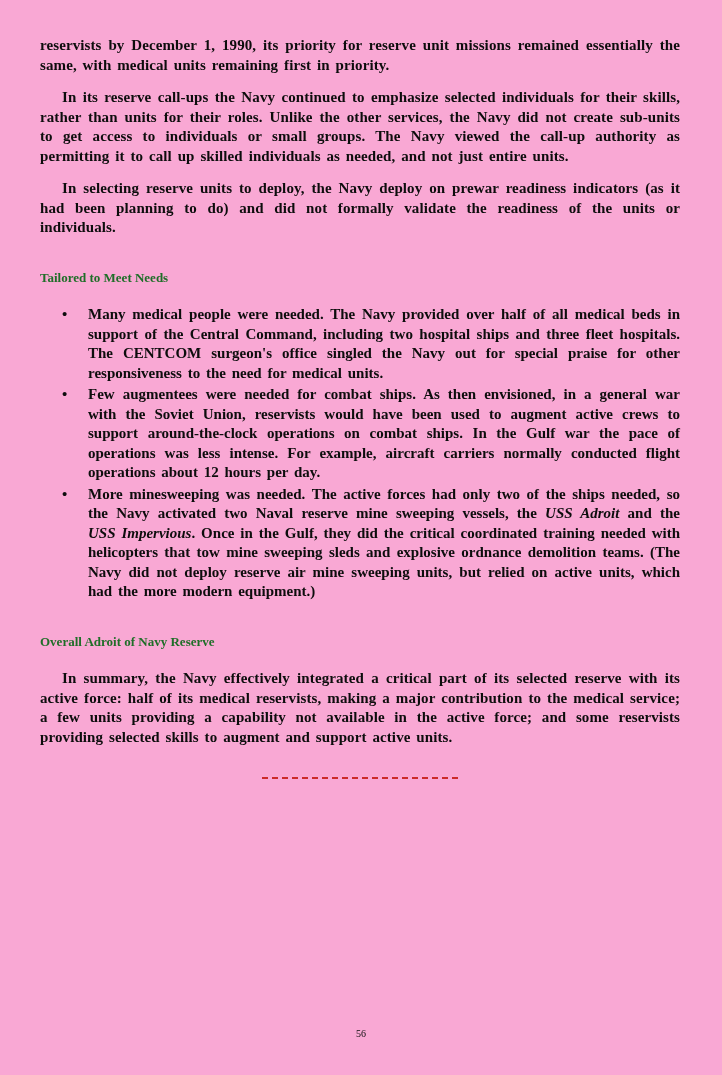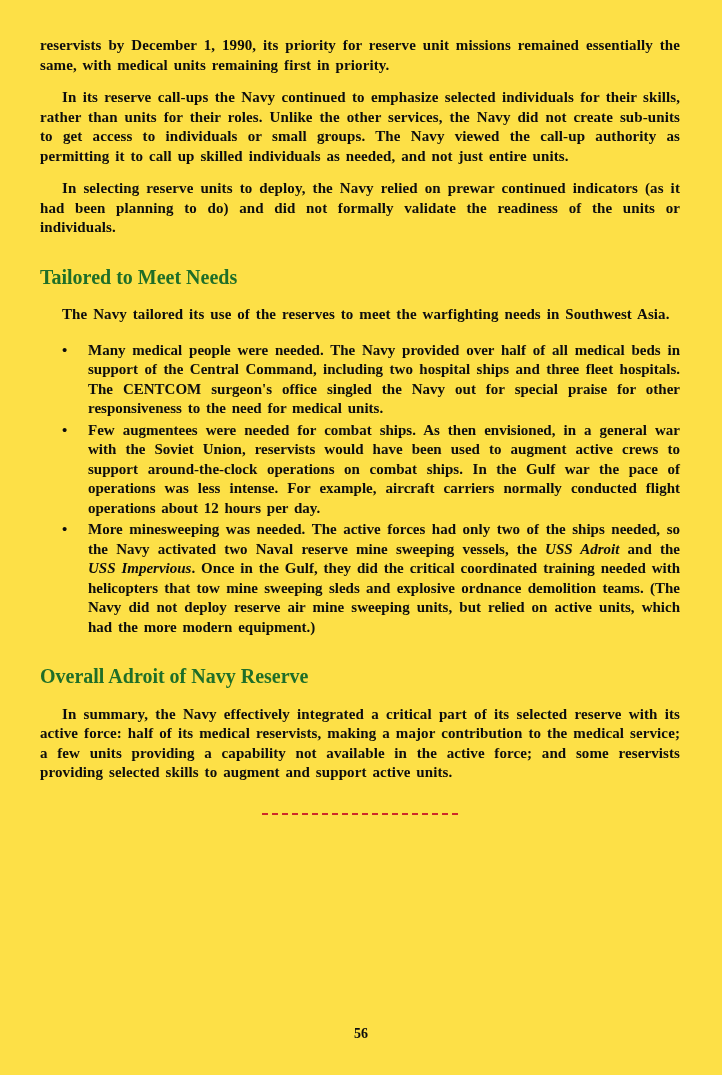--- a/index.html
+++ b/index.html
@@ -5,39 +5,39 @@
   html, body {
     margin: 0;
     padding: 0;
     background: #e9e9e9;
   }
   .page {
     position: relative;
     width: 722px;
     height: 1075px;
     margin: 0 auto;
-    background: #fde047;
+    background: #f9a8d4;
     font-family: "Liberation Serif", "DejaVu Serif", serif;
     font-weight: bold;
     color: #0d0d0d;
     box-sizing: border-box;
     padding: 36px 42px 0 40px;
     font-size: 15px;
     line-height: 19.5px;
     overflow: hidden;
   }
   .para {
     margin: 0 0 13px 0;
     text-align: justify;
     letter-spacing: 0.1px;
     word-spacing: 2px;
   }
   .para.indent { text-indent: 22px; }
   .heading {
-    font-size: 20px;
+    font-size: 13px;
     margin: 30px 0 18px 0;
     font-weight: bold;
   }
   .bullets {
     margin: 16px 0 0 0;
     padding: 0 0 0 48px;
     list-style: none;
   }
   .bullets li {
     position: relative;
@@ -58,39 +58,38 @@
     width: 196px;
     margin: 30px auto 0 auto;
     border-top: 2px dashed currentColor;
     height: 0;
   }
   .page-number {
     position: absolute;
     bottom: 32px;
     left: 50%;
     transform: translateX(-50%);
-    font-weight: bold;
-    font-size: 14px;
+    font-weight: normal;
+    font-size: 10px;
   }
   .section-block { margin-top: 6px; }
 </style>
 </head>
 <body>
 
 <div class="page">
 
   <p class="para">reservists by December 1, 1990, its priority for reserve unit missions remained essentially the same, with medical units remaining first in priority.</p>
 
   <p class="para indent">In its reserve call-ups the Navy continued to emphasize selected individuals for their skills, rather than units for their roles. Unlike the other services, the Navy did not create sub-units to get access to individuals or small groups. The Navy viewed the call-up authority as permitting it to call up skilled individuals as needed, and not just entire units.</p>
 
-  <p class="para indent">In selecting reserve units to deploy, the Navy relied on prewar continued indicators (as it had been planning to do) and did not formally validate the readiness of the units or individuals.</p>
+  <p class="para indent">In selecting reserve units to deploy, the Navy deploy on prewar readiness indicators (as it had been planning to do) and did not formally validate the readiness of the units or individuals.</p>
 
   <div class="section-block">
     <h2 class="heading" id="heading1" style="color: rgb(31, 110, 40);">Tailored to Meet Needs</h2>
-    <p class="para indent">The Navy tailored its use of the reserves to meet the warfighting needs in Southwest Asia.</p>
     <ul class="bullets" id="bullet-list">
         <li><span>Many medical people were needed. The Navy provided over half of all medical beds in support of the Central Command, including two hospital ships and three fleet hospitals. The CENTCOM surgeon's office singled the Navy out for special praise for other responsiveness to the need for medical units.</span></li>
         <li><span>Few augmentees were needed for combat ships. As then envisioned, in a general war with the Soviet Union, reservists would have been used to augment active crews to support around-the-clock operations on combat ships. In the Gulf war the pace of operations was less intense. For example, aircraft carriers normally conducted flight operations about 12 hours per day.</span></li>
         <li><span>More minesweeping was needed. The active forces had only two of the ships needed, so the Navy activated two Naval reserve mine sweeping vessels, the </span><em>USS Adroit</em><span> and the </span><em>USS Impervious</em><span>. Once in the Gulf, they did the critical coordinated training needed with helicopters that tow mine sweeping sleds and explosive ordnance demolition teams. (The Navy did not deploy reserve air mine sweeping units, but relied on active units, which had the more modern equipment.)</span></li>
       </ul>
   </div>
 
   <div class="section-block">
     <h2 class="heading" id="heading2" style="color: rgb(31, 110, 40);">Overall Adroit of Navy Reserve</h2>
     <p class="para indent">In summary, the Navy effectively integrated a critical part of its selected reserve with its active force: half of its medical reservists, making a major contribution to the medical service; a few units providing a capability not available in the active force; and some reservists providing selected skills to augment and support active units.</p>

